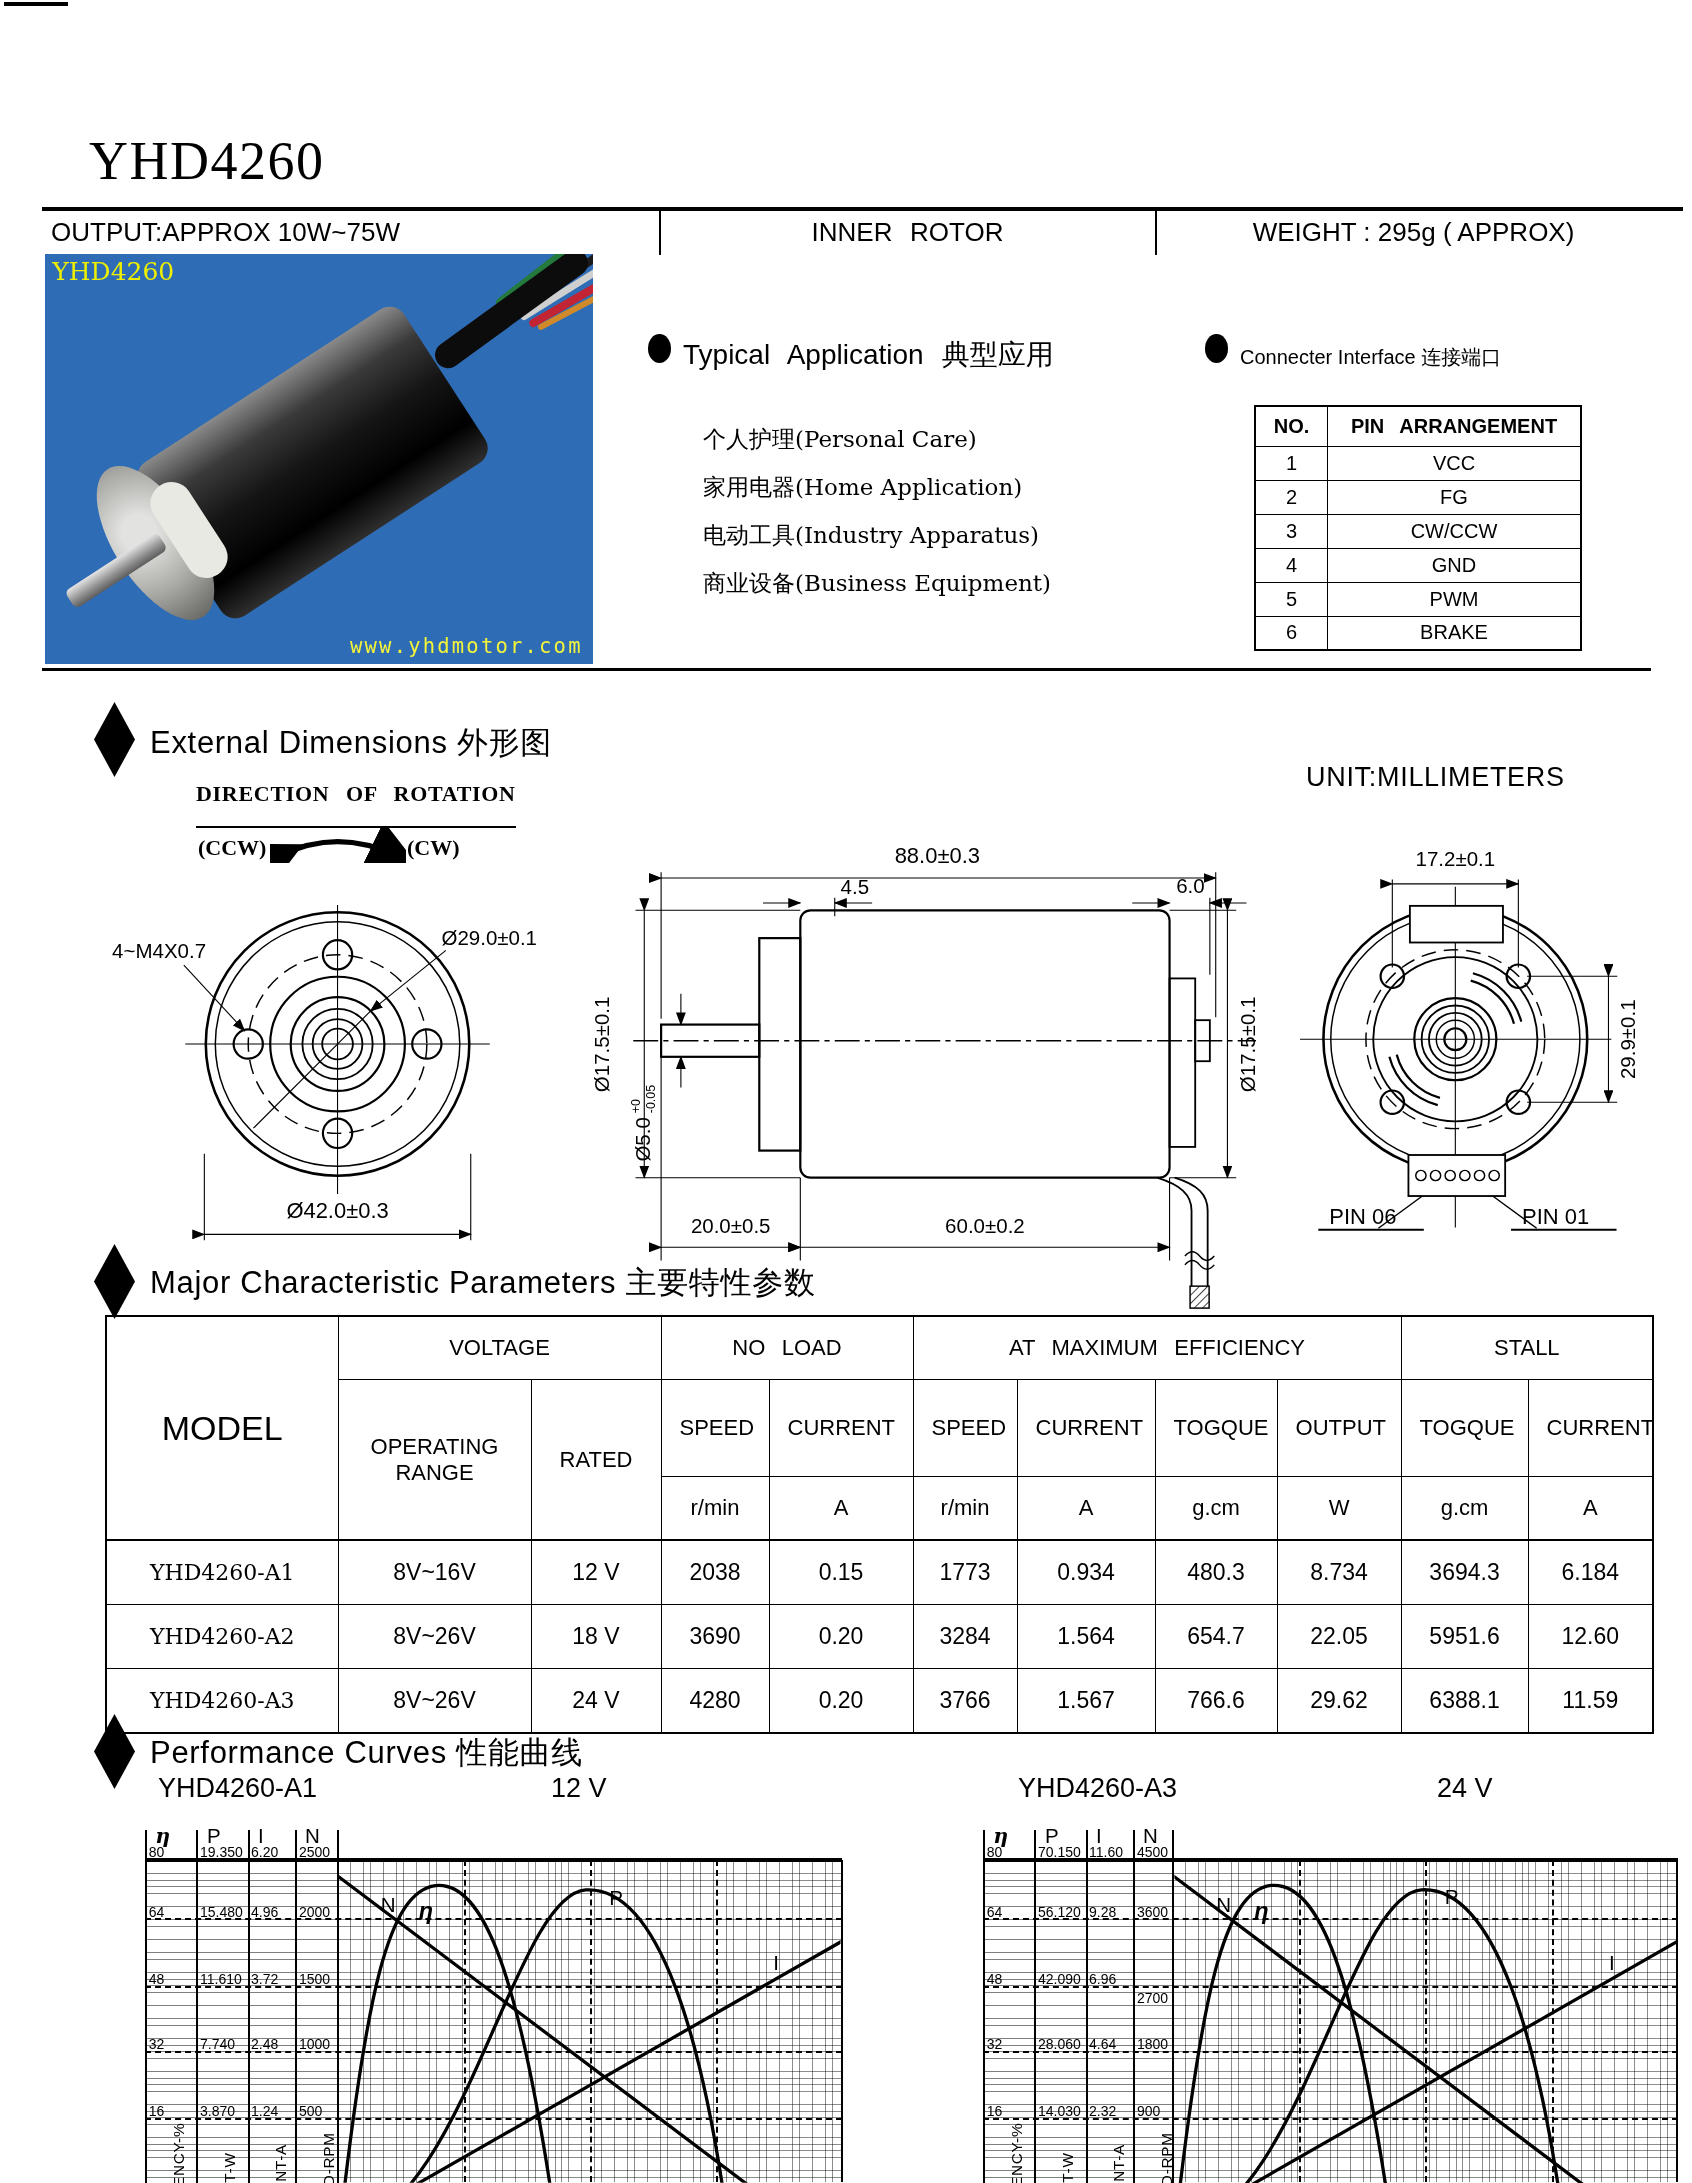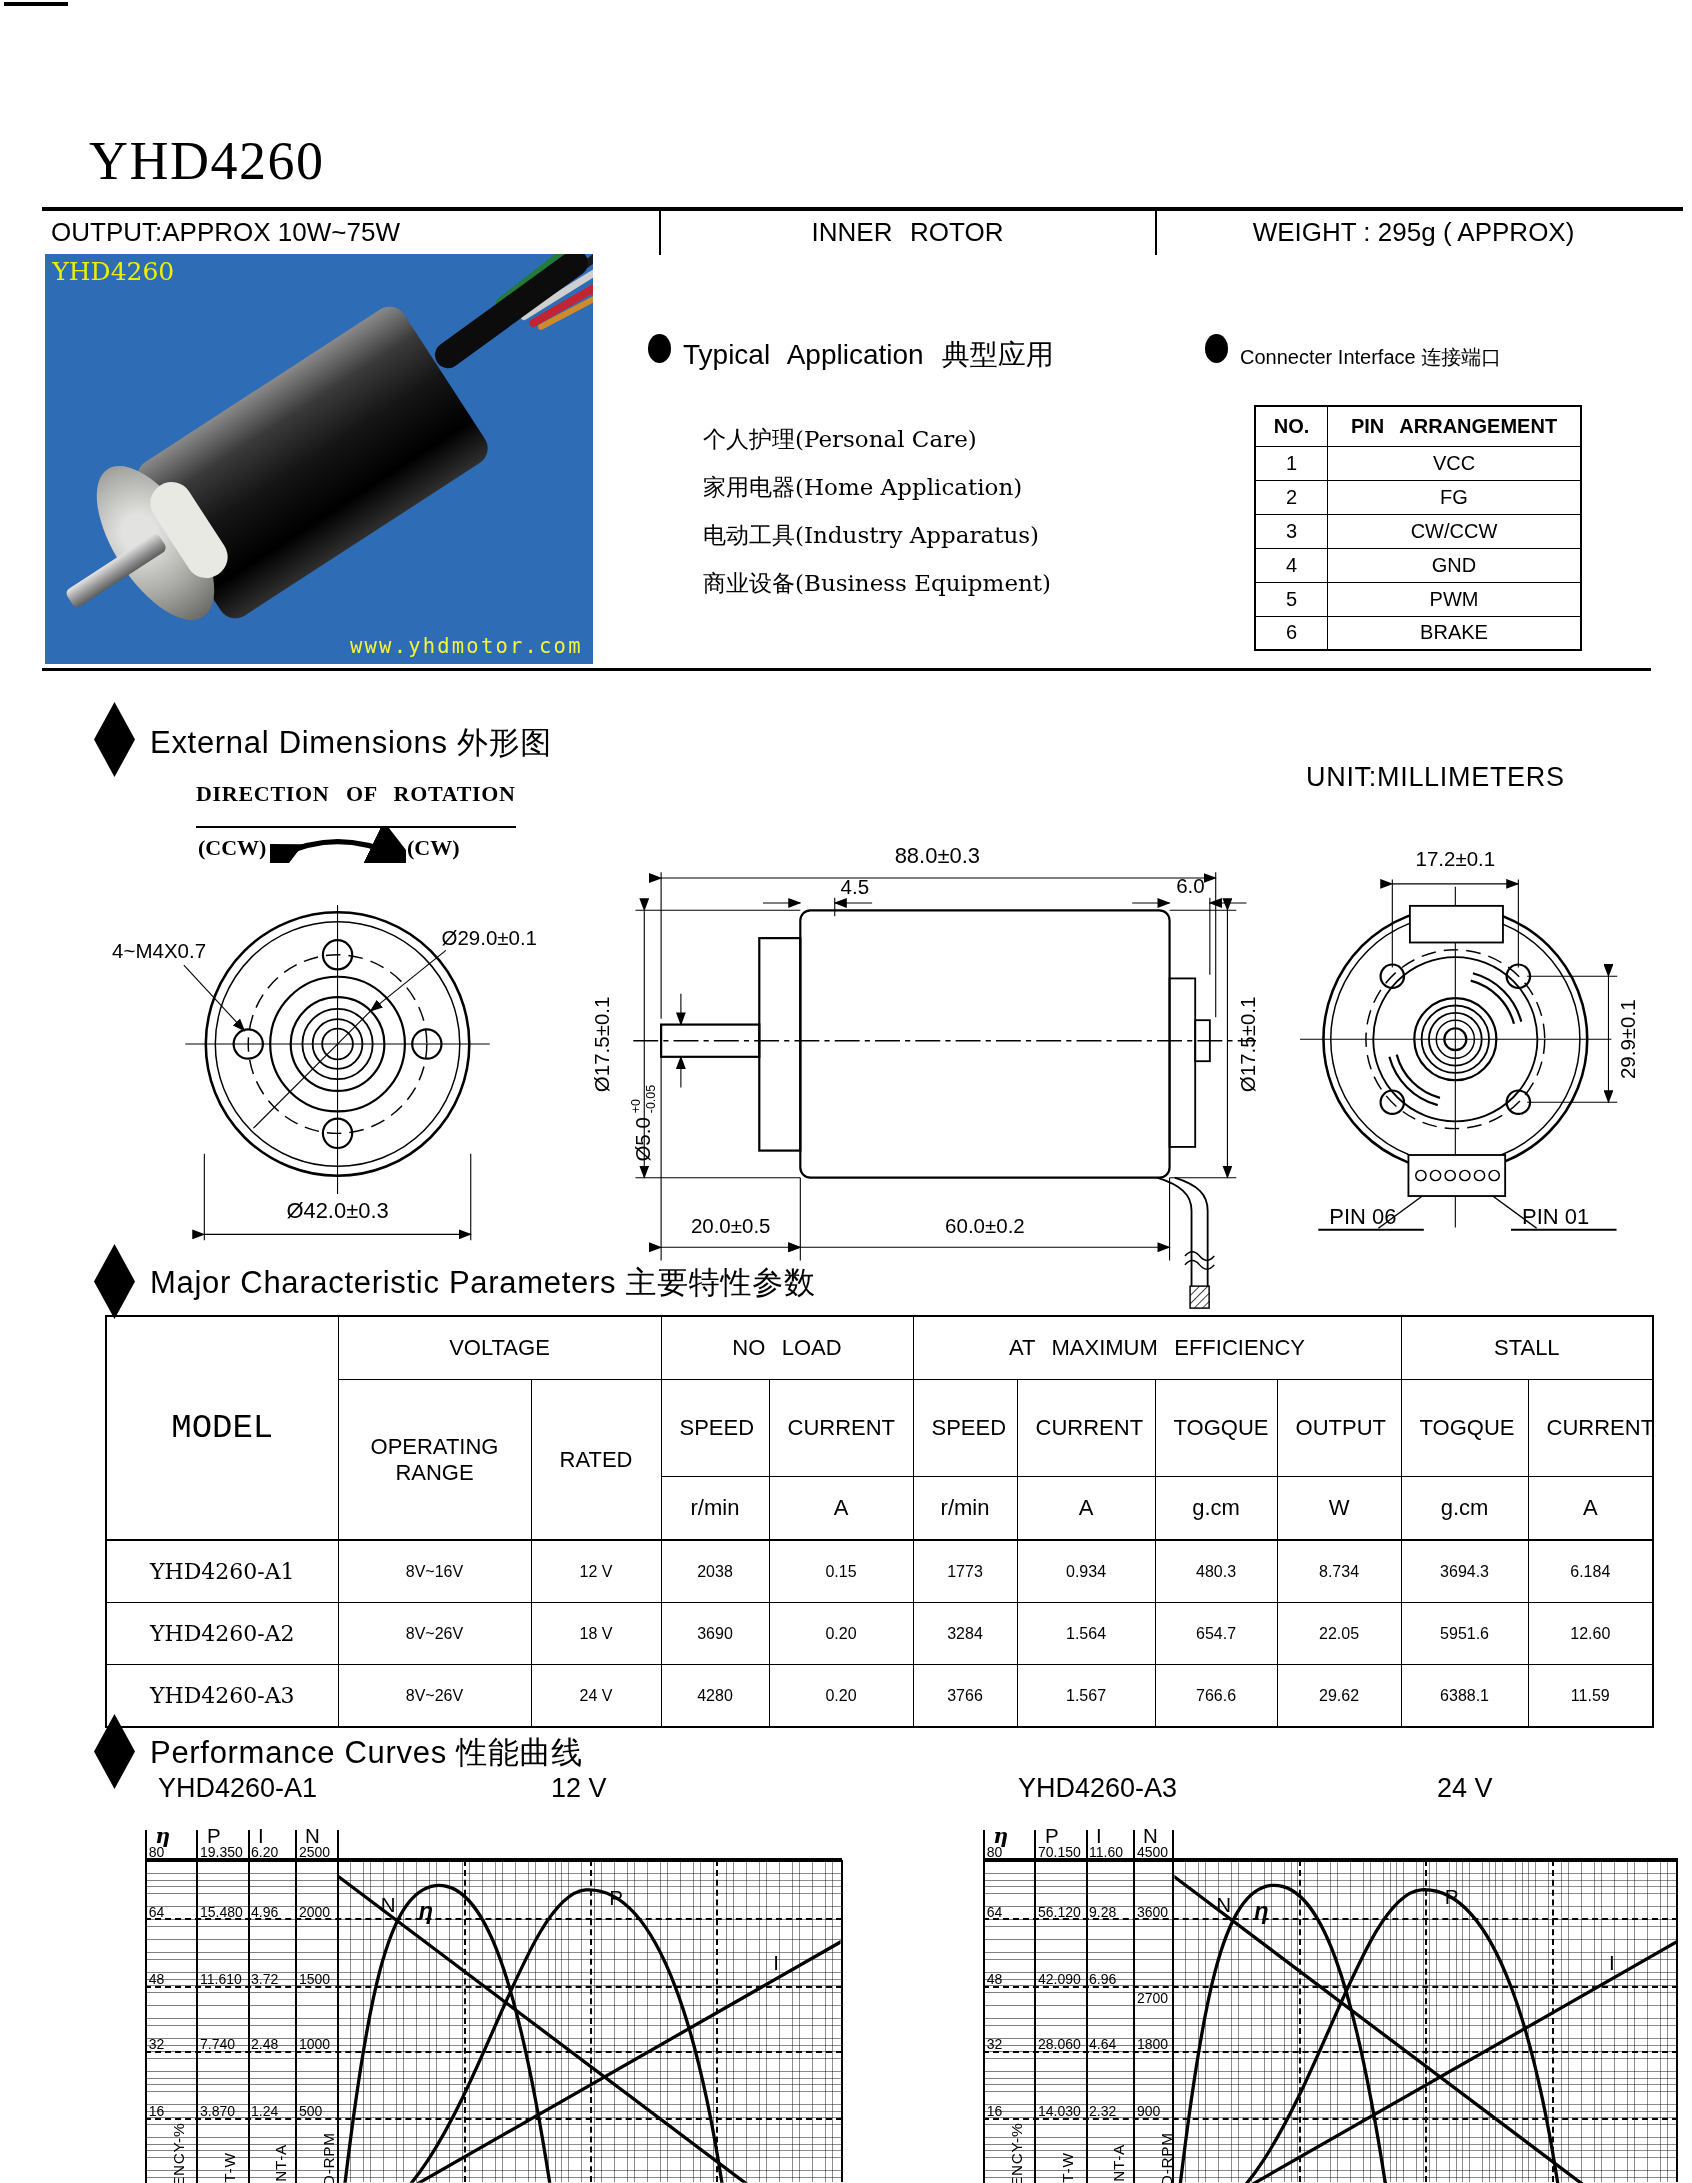--- a/index.html
+++ b/index.html
@@ -24,26 +24,26 @@
   
   table.pintab{border-collapse:collapse;table-layout:fixed;width:328px;font-size:20px;}
   table.pintab th,table.pintab td{border:1.5px solid #000;text-align:center;padding:0;}
   table.pintab{border:2.9px solid #000;}
   table.pintab tr{height:34px;}
   table.pintab tr.ph{height:40px;}
   
   table.ptable{border-collapse:collapse;table-layout:fixed;width:1548px;border:2.9px solid #000;}
   table.ptable th,table.ptable td{border:1.5px solid #000;text-align:center;padding:18px;font-weight:normal;}
   table.ptable thead th{font-size:22px;}
-  table.ptable th.model{font-size:34px;font-family:Liberation Mono, monospace;}
+  table.ptable th.model{font-size:34px;}
   table.ptable tr.h1{height:42px;}
   table.ptable tr.h2{height:97px;}
   table.ptable tr.h3{height:44px;}
   table.ptable tbody tr{height:58px;}
-  table.ptable tbody td{font-size:16px;}
+  table.ptable tbody td{font-size:23px;}
   table.ptable tbody td.mname{font-family:"DejaVu Serif",serif;font-size:22px;}
   table.ptable tbody tr:first-child td{border-top:2.9px solid #000;}
   
   .chart{position:absolute;width:697px;height:365px;}
   .chart .sym{position:absolute;top:5.9px;font-size:20.5px;}
   .chart .tick{position:absolute;font-size:14px;white-space:nowrap;}
   .chart .dashrow{position:absolute;left:0;border-top:2.9px dashed #000;height:0;}
   .chart .vdash{position:absolute;border-left:2.9px dashed #000;}
   .chart .colline{position:absolute;top:11.7px;width:2.2px;height:353px;background:#000;}
   .chart .rot{position:absolute;font-size:15.4px;letter-spacing:0.7px;white-space:nowrap;

